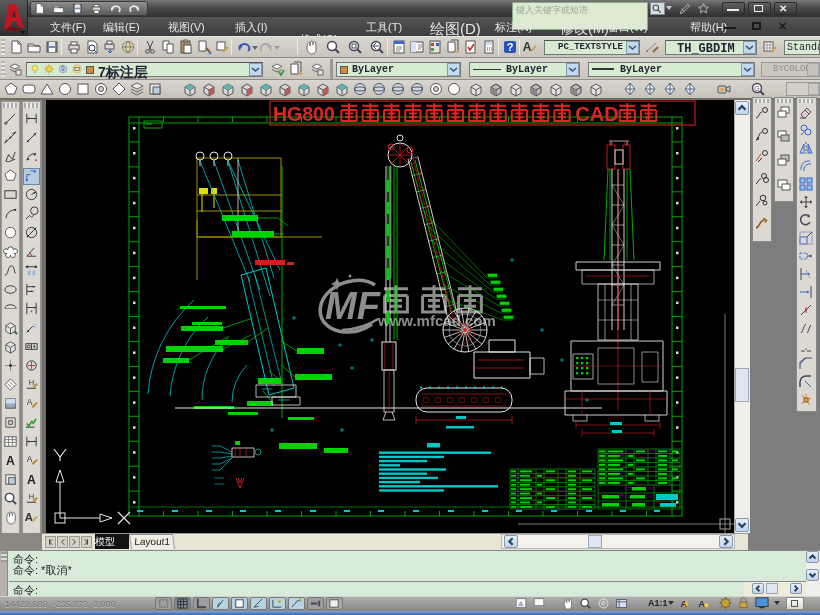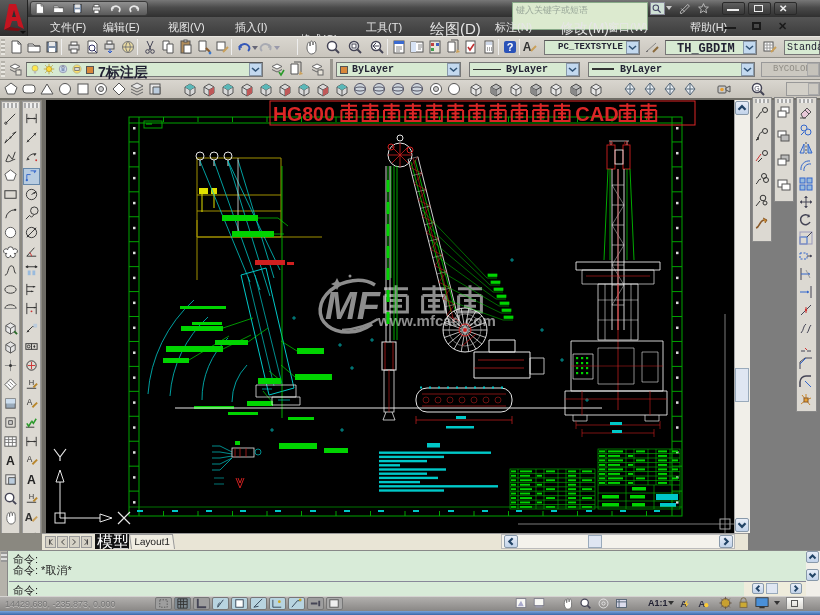--- a/index.html
+++ b/index.html
@@ -819,21 +819,21 @@
       <path d="M8 3L5 6l3 3" stroke="#333" fill="none"></path>
     </svg>
 <div class="ab" style="left:69px;top:536px;width:11px;height:12px;background:#d6d2c6;border:1px solid #999"></div>
 <svg class="ab" style="left:69px;top:536px" width="11" height="12" viewBox="0 0 12 12">
       <path d="M4 3l3 3-3 3" stroke="#333" fill="none"></path>
     </svg>
 <div class="ab" style="left:81px;top:536px;width:11px;height:12px;background:#d6d2c6;border:1px solid #999"></div>
 <svg class="ab" style="left:81px;top:536px" width="11" height="12" viewBox="0 0 12 12">
       <path d="M4 3l3 3-3 3M7 3v6" stroke="#333" fill="none"></path>
     </svg>
-<div class="ab" style="left:95px;top:534px;width:34px;height:15px;background:#111;color:#fff;font-size:16px;text-align:right;line-height:15px">模型</div>
+<div class="ab" style="left:95px;top:534px;width:34px;height:15px;background:#111;color:#fff;font-size:10px;text-align:left;line-height:15px">模型</div>
 <div class="ab" style="left:130px;top:534px;width:44px;height:15px;background:#f0ede2;border:1px solid #999;border-bottom:none;color:#222;font-size:10px;text-align:center;line-height:14px;font-style:italic;transform:skewX(8deg)">Layout1</div>
 <div class="ab" style="left:501px;top:534px;width:234px;height:15px;background:#f4f2ec;border:1px solid #bbb"></div>
 <div class="ab" style="left:504px;top:535px;width:14px;height:13px;background:linear-gradient(#e8eef8,#c2d3ea);border:1px solid #89a;border-radius:2px"></div>
 <svg class="ab" style="left:504px;top:535px" width="14" height="13" viewBox="0 0 12 12">
       <path d="M7.5 3L4.5 6l3 3" fill="none" stroke="#246" stroke-width="2"></path>
     </svg>
 <div class="ab" style="left:588px;top:535px;width:14px;height:13px;background:#dfe6f2;border:1px solid #9ab"></div>
 <div class="ab" style="left:719px;top:535px;width:14px;height:13px;background:linear-gradient(#e8eef8,#c2d3ea);border:1px solid #89a;border-radius:2px"></div>
 <svg class="ab" style="left:719px;top:535px" width="14" height="13" viewBox="0 0 12 12">
       <path d="M4.5 3L7.5 6l-3 3" fill="none" stroke="#246" stroke-width="2"></path>

